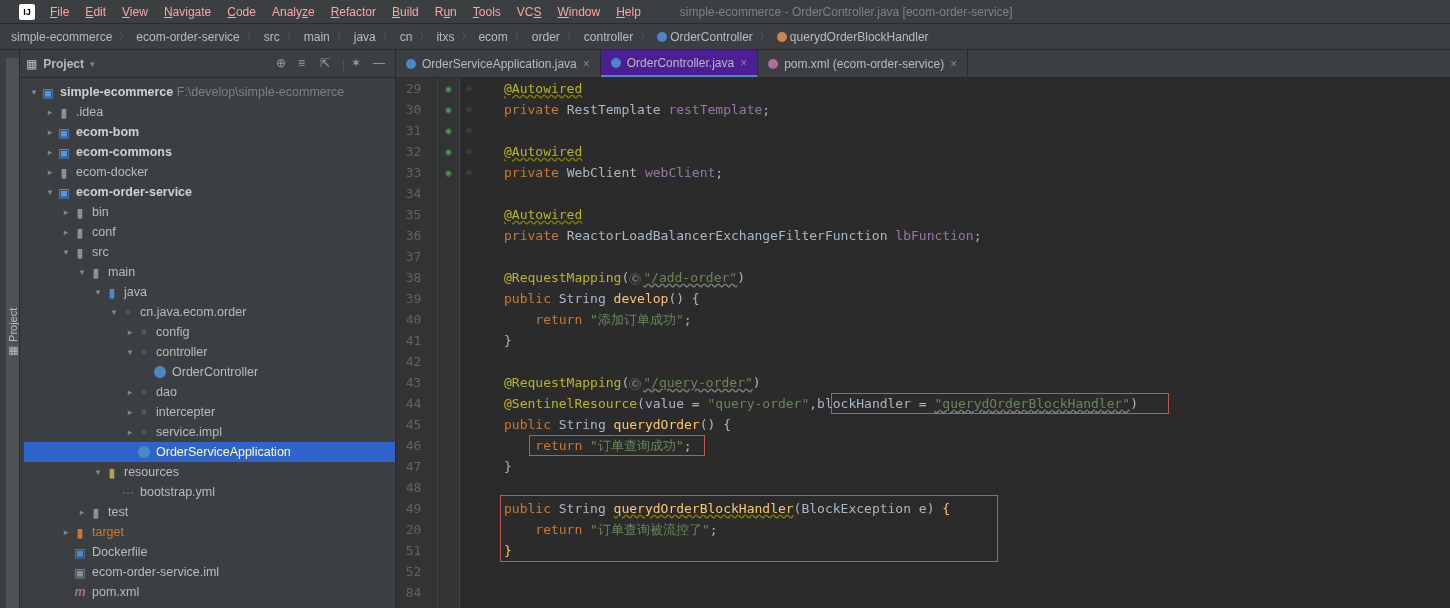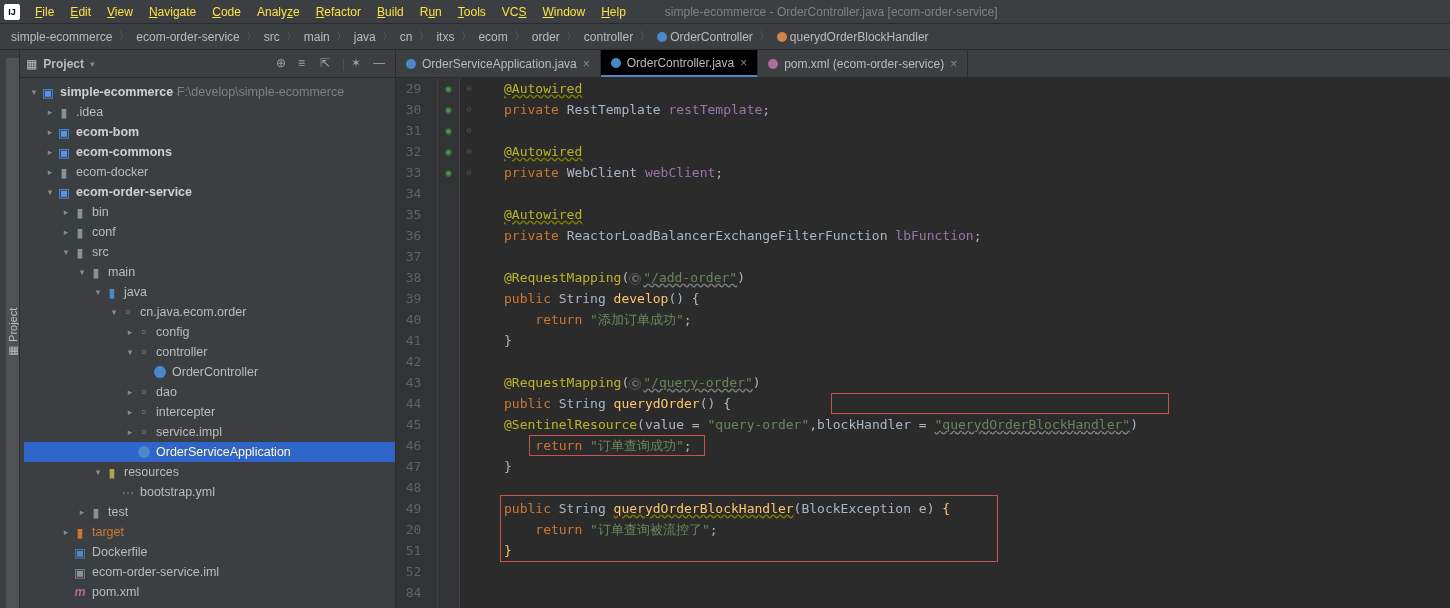--- a/index.html
+++ b/index.html
@@ -13,30 +13,30 @@
     overflow: hidden;
     display: flex;
     flex-direction: column;
   }
   
   .menubar {
     height: 24px;
     background: #3c3f41;
     display: flex;
     align-items: center;
-    padding-left: 4px;
+    padding-left: 19px;
     border-bottom: 1px solid #2b2b2b;
     gap: 2px;
   }
   .app-icon {
     width: 16px; height: 16px; background: #fff; border-radius: 2px;
     display: inline-flex; align-items: center; justify-content: center;
     font-size: 9px; font-weight: bold; color: #000; margin-right: 6px;
   }
-  .menubar .item { padding: 2px 7px; cursor: default; color: #fde047; }
+  .menubar .item { padding: 2px 7px; cursor: default; color: #fca5a5; }
   .menubar .item u { text-decoration: underline; }
   .menubar .title { padding-left: 30px; color: #808080; }
   
   .navbar {
     height: 26px;
     background: #3c3f41;
     display: flex; align-items: center;
     padding-left: 8px;
     border-bottom: 1px solid #2b2b2b;
     font-size: 12px;
@@ -76,21 +76,21 @@
   .pkg { color: #87939a; }
   .java-icon { background:#4a88c7; border-radius:50%; width:12px; height:12px; }
   .muted { color: #808080; }
   .tree .row .name { color: #bbb; }
   .tree .row .name.bold { font-weight: bold; color: #d0d0d0; }
   .tree .row.selected .name, .tree .row.selected .muted { color: #fef9c3; }
   
   .editor-area { flex: 1; display: flex; flex-direction: column; background: #2b2b2b; }
   .editor-tabs { height: 28px; display: flex; align-items: stretch; background: #3c3f41; border-bottom: 1px solid #2b2b2b; }
   .etab { display: flex; align-items: center; padding: 0 10px; gap: 6px; font-size: 12px; color: #bbb; border-right: 1px solid #2b2b2b; cursor: pointer; }
-  .etab.active { background: #000000; border-bottom: 2px solid #4a88c7; }
+  .etab.active { background: #4c1d95; border-bottom: 2px solid #4a88c7; }
   .etab .dot { width: 10px; height: 10px; border-radius: 50%; }
   .dot-blue { background:#4a88c7; }
   .dot-m { background:#b16a9d; }
   .etab .close { color: #888; font-size: 12px; }
   .code-wrap { flex: 1; display: flex; overflow: hidden; font-family: "Consolas","Menlo",monospace; font-size: 13px; line-height: 21px; }
   .gutter-num { width: 42px; text-align: center; padding-right: 6px; color: #606366; background: #313335; border-right: 1px solid #414141; }
   .gutter-icons { width: 22px; background: #313335; border-right: 1px solid #414141; text-align:center; }
   .gutter-icons .gi { color:#499c54; font-size:10px; }
   .fold-gutter { width: 18px; background: #2b2b2b; color:#555; text-align:center; font-size:9px; }
   .code { flex: 1; padding-left: 26px; color: #a9b7c6; position: relative; }
@@ -412,22 +412,22 @@
           <div class="line"></div>
           <div class="line"><span class="ann wavy-olive">@Autowired</span></div>
           <div class="line"><span class="kw">private</span> <span class="ty">ReactorLoadBalancerExchangeFilterFunction</span> <span class="fld">lbFunction</span>;</div>
           <div class="line"></div>
           <div class="line"><span class="ann">@RequestMapping</span>(<span class="param-icon">©</span><span class="strwarn">"/add-order"</span>)</div>
           <div class="line"><span class="kw">public</span> <span class="ty">String</span> <span class="id">develop</span>() {</div>
           <div class="line">    <span class="kw">return</span> <span class="str">"添加订单成功"</span>;</div>
           <div class="line">}</div>
           <div class="line"></div>
           <div class="line"><span class="ann">@RequestMapping</span>(<span class="param-icon">©</span><span class="strwarn">"/query-order"</span>)</div>
+          <div class="line"><span class="ann">@SentinelResource</span>(value = <span class="str">"query-order"</span>,blockHandler = <span class="strwarn">"querydOrderBlockHandler"</span>)</div>
           <div class="line"><span class="kw">public</span> <span class="ty">String</span> <span class="id">querydOrder</span>() {</div>
-          <div class="line"><span class="ann">@SentinelResource</span>(value = <span class="str">"query-order"</span>,blockHandler = <span class="strwarn">"querydOrderBlockHandler"</span>)</div>
           <div class="line">    <span class="kw">return</span> <span class="str">"订单查询成功"</span>;</div>
           <div class="line">}</div>
           <div class="line"></div>
           <div class="line"><span class="kw">public</span> <span class="ty">String</span> <span class="id wavy-olive">querydOrderBlockHandler</span>(<span class="ty">BlockException</span> e) <span class="id">{</span></div>
           <div class="line">    <span class="kw">return</span> <span class="str">"订单查询被流控了"</span>;</div>
           <div class="line"><span class="id">}</span></div>
           <div class="line"></div>
           <div class="line"></div>
         </div>
     </div>

